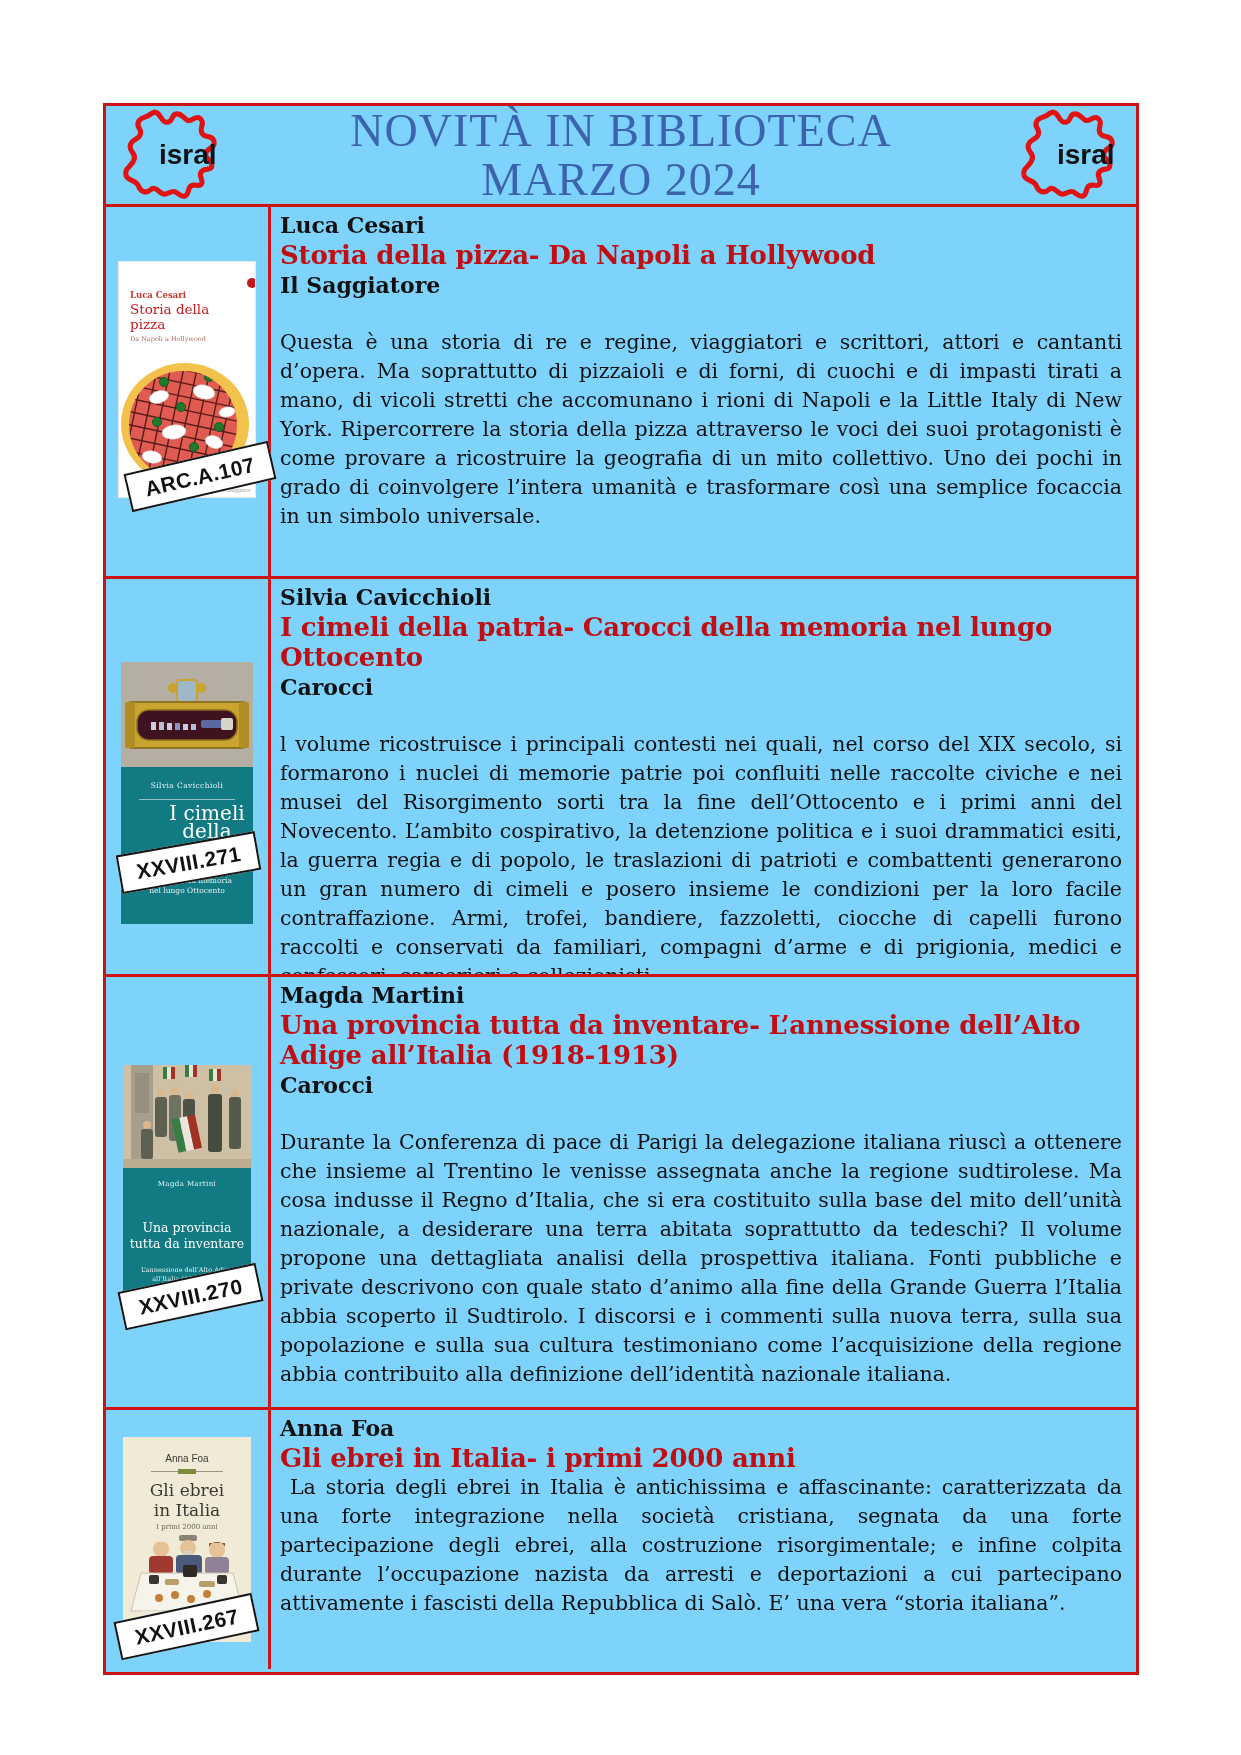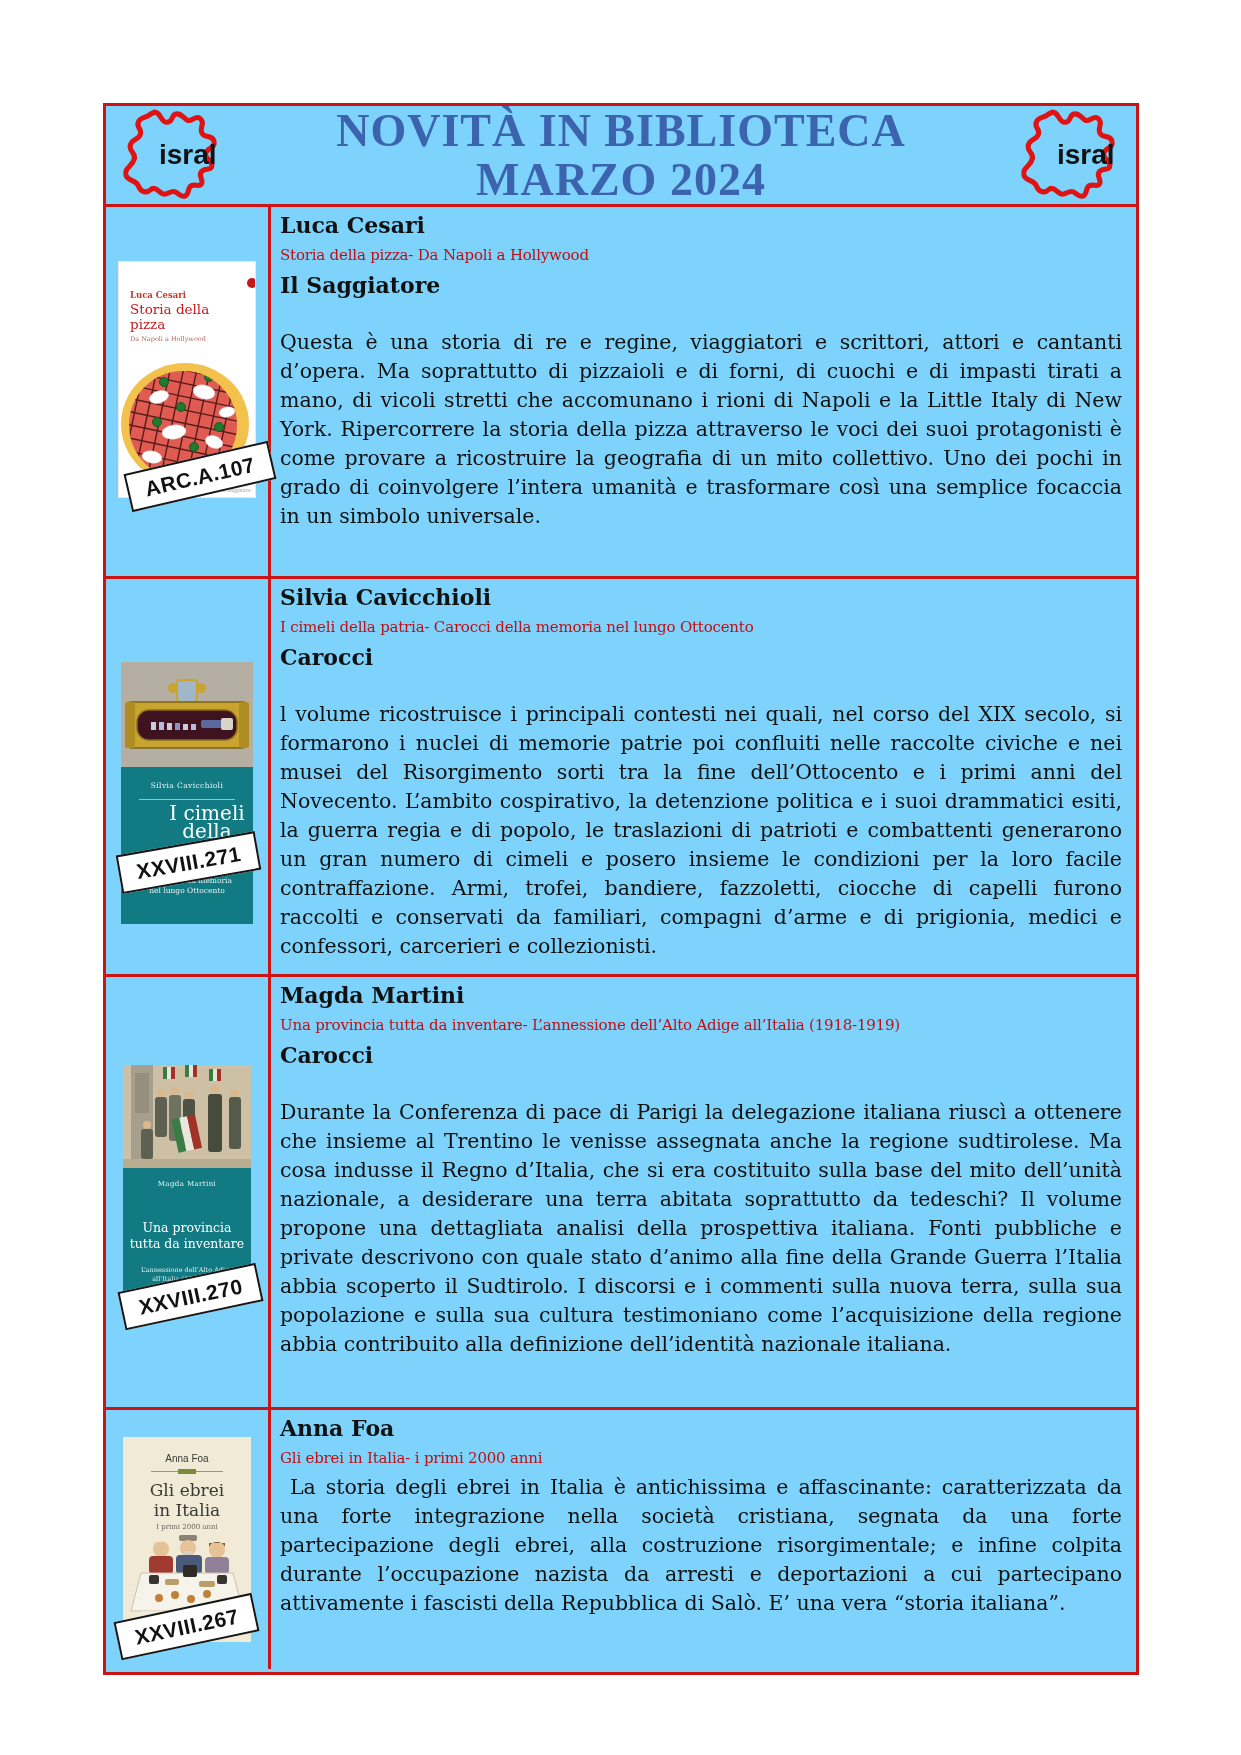--- a/index.html
+++ b/index.html
@@ -8,33 +8,33 @@
   .doc{position:absolute;left:103px;top:103px;width:1036px;height:1572px;
        border:3px solid #cc1414;box-sizing:border-box;background:#7dd3fc;}
 
   
   .header{height:101px;border-bottom:3px solid #cc1414;box-sizing:border-box;
           display:flex;align-items:center;justify-content:space-between;padding:2px 6px;}
   .logo{position:relative;width:120px;height:94px;flex-shrink:0;}
   .logo svg{position:absolute;left:0;top:0;}
   .logo-text{position:absolute;left:47px;top:33px;font:bold 28px/28px "Liberation Sans",sans-serif;
              color:#111;letter-spacing:0px;}
-  .titles{flex:1;text-align:center;color:#3c63ae;font-family:"Liberation Serif",serif;font-weight:bold;}
+  .titles{flex:1;text-align:center;color:#3c63ae;font-family:"Liberation Serif",serif;}
   .t1{font-size:46px;line-height:50px;letter-spacing:1px;}
   .t2{font-size:46px;line-height:48px;letter-spacing:1px;}
 
   
   .row{display:flex;box-sizing:border-box;border-bottom:3px solid #cc1414;}
   .row:last-child{border-bottom:none;}
   .row1{height:372px;} .row2{height:398px;} .row3{height:433px;} .row4{height:259px;}
   .cover-cell{width:165px;flex-shrink:0;border-right:3px solid #cc1414;box-sizing:border-box;
               position:relative;}
   .text-cell{flex:1;padding:3px 10px 4px 9px;overflow:hidden;}
   .author,.publisher{font-weight:bold;font-size:22px;line-height:30px;color:#111;margin:0;}
-  .btitle{font-weight:normal;font-size:15px;line-height:30px;color:#c00e12;margin:0;letter-spacing:-0.2px;}
+  .btitle{font-weight:bold;font-size:26px;line-height:30px;color:#c00e12;margin:0;letter-spacing:-0.2px;}
   .desc{font-size:20.5px;line-height:29px;text-align:justify;margin:28px 4px 0 0;white-space:pre-wrap;}
   .desc.no-gap{margin-top:0;}
 
   
   .shelf{position:absolute;background:#fff;border:2px solid #161616;padding:6px 16px;
          font:bold 21px/23px "Liberation Sans",sans-serif;color:#111;white-space:nowrap;
          z-index:6;letter-spacing:0.5px;}
   .shelf1{left:20px;top:250px;transform:rotate(-13deg);}
   .shelf2{left:12px;top:264px;transform:rotate(-10deg);}
   .shelf3{left:14px;top:300px;transform:rotate(-12deg);}
@@ -263,21 +263,21 @@
               <div>Una provincia</div>
               <div>tutta da inventare</div>
             </div>
             <div class="c3-sub">L’annessione dell’Alto Adige all’Italia (1918-1922)</div>
           </div>
         </div>
         <div class="shelf shelf3">XXVIII.270</div>
       </div>
       <div class="text-cell">
         <div class="author">Magda Martini</div>
-        <div class="btitle">Una provincia tutta da inventare- L’annessione dell’Alto Adige all’Italia (1918-1919)</div>
+        <div class="btitle">Una provincia tutta da inventare- L’annessione dell’Alto Adige all’Italia (1918-1913)</div>
         <div class="publisher">Carocci</div>
         <p class="desc">Durante la Conferenza di pace di Parigi la delegazione italiana riuscì a ottenere che insieme al Trentino le venisse assegnata anche la regione sudtirolese. Ma cosa indusse il Regno d’Italia, che si era costituito sulla base del mito dell’unità nazionale, a desiderare una terra abitata soprattutto da tedeschi? Il volume propone una dettagliata analisi della prospettiva italiana. Fonti pubbliche e private descrivono con quale stato d’animo alla fine della Grande Guerra l’Italia abbia scoperto il Sudtirolo. I discorsi e i commenti sulla nuova terra, sulla sua popolazione e sulla sua cultura testimoniano come l’acquisizione della regione abbia contribuito alla definizione dell’identità nazionale italiana.</p>
       </div>
     </div>
 
     <div class="row row4">
       <div class="cover-cell">
         <div class="cover cover4">
           <div class="c4-author">Anna Foa</div>
           <div class="c4-line"></div>

